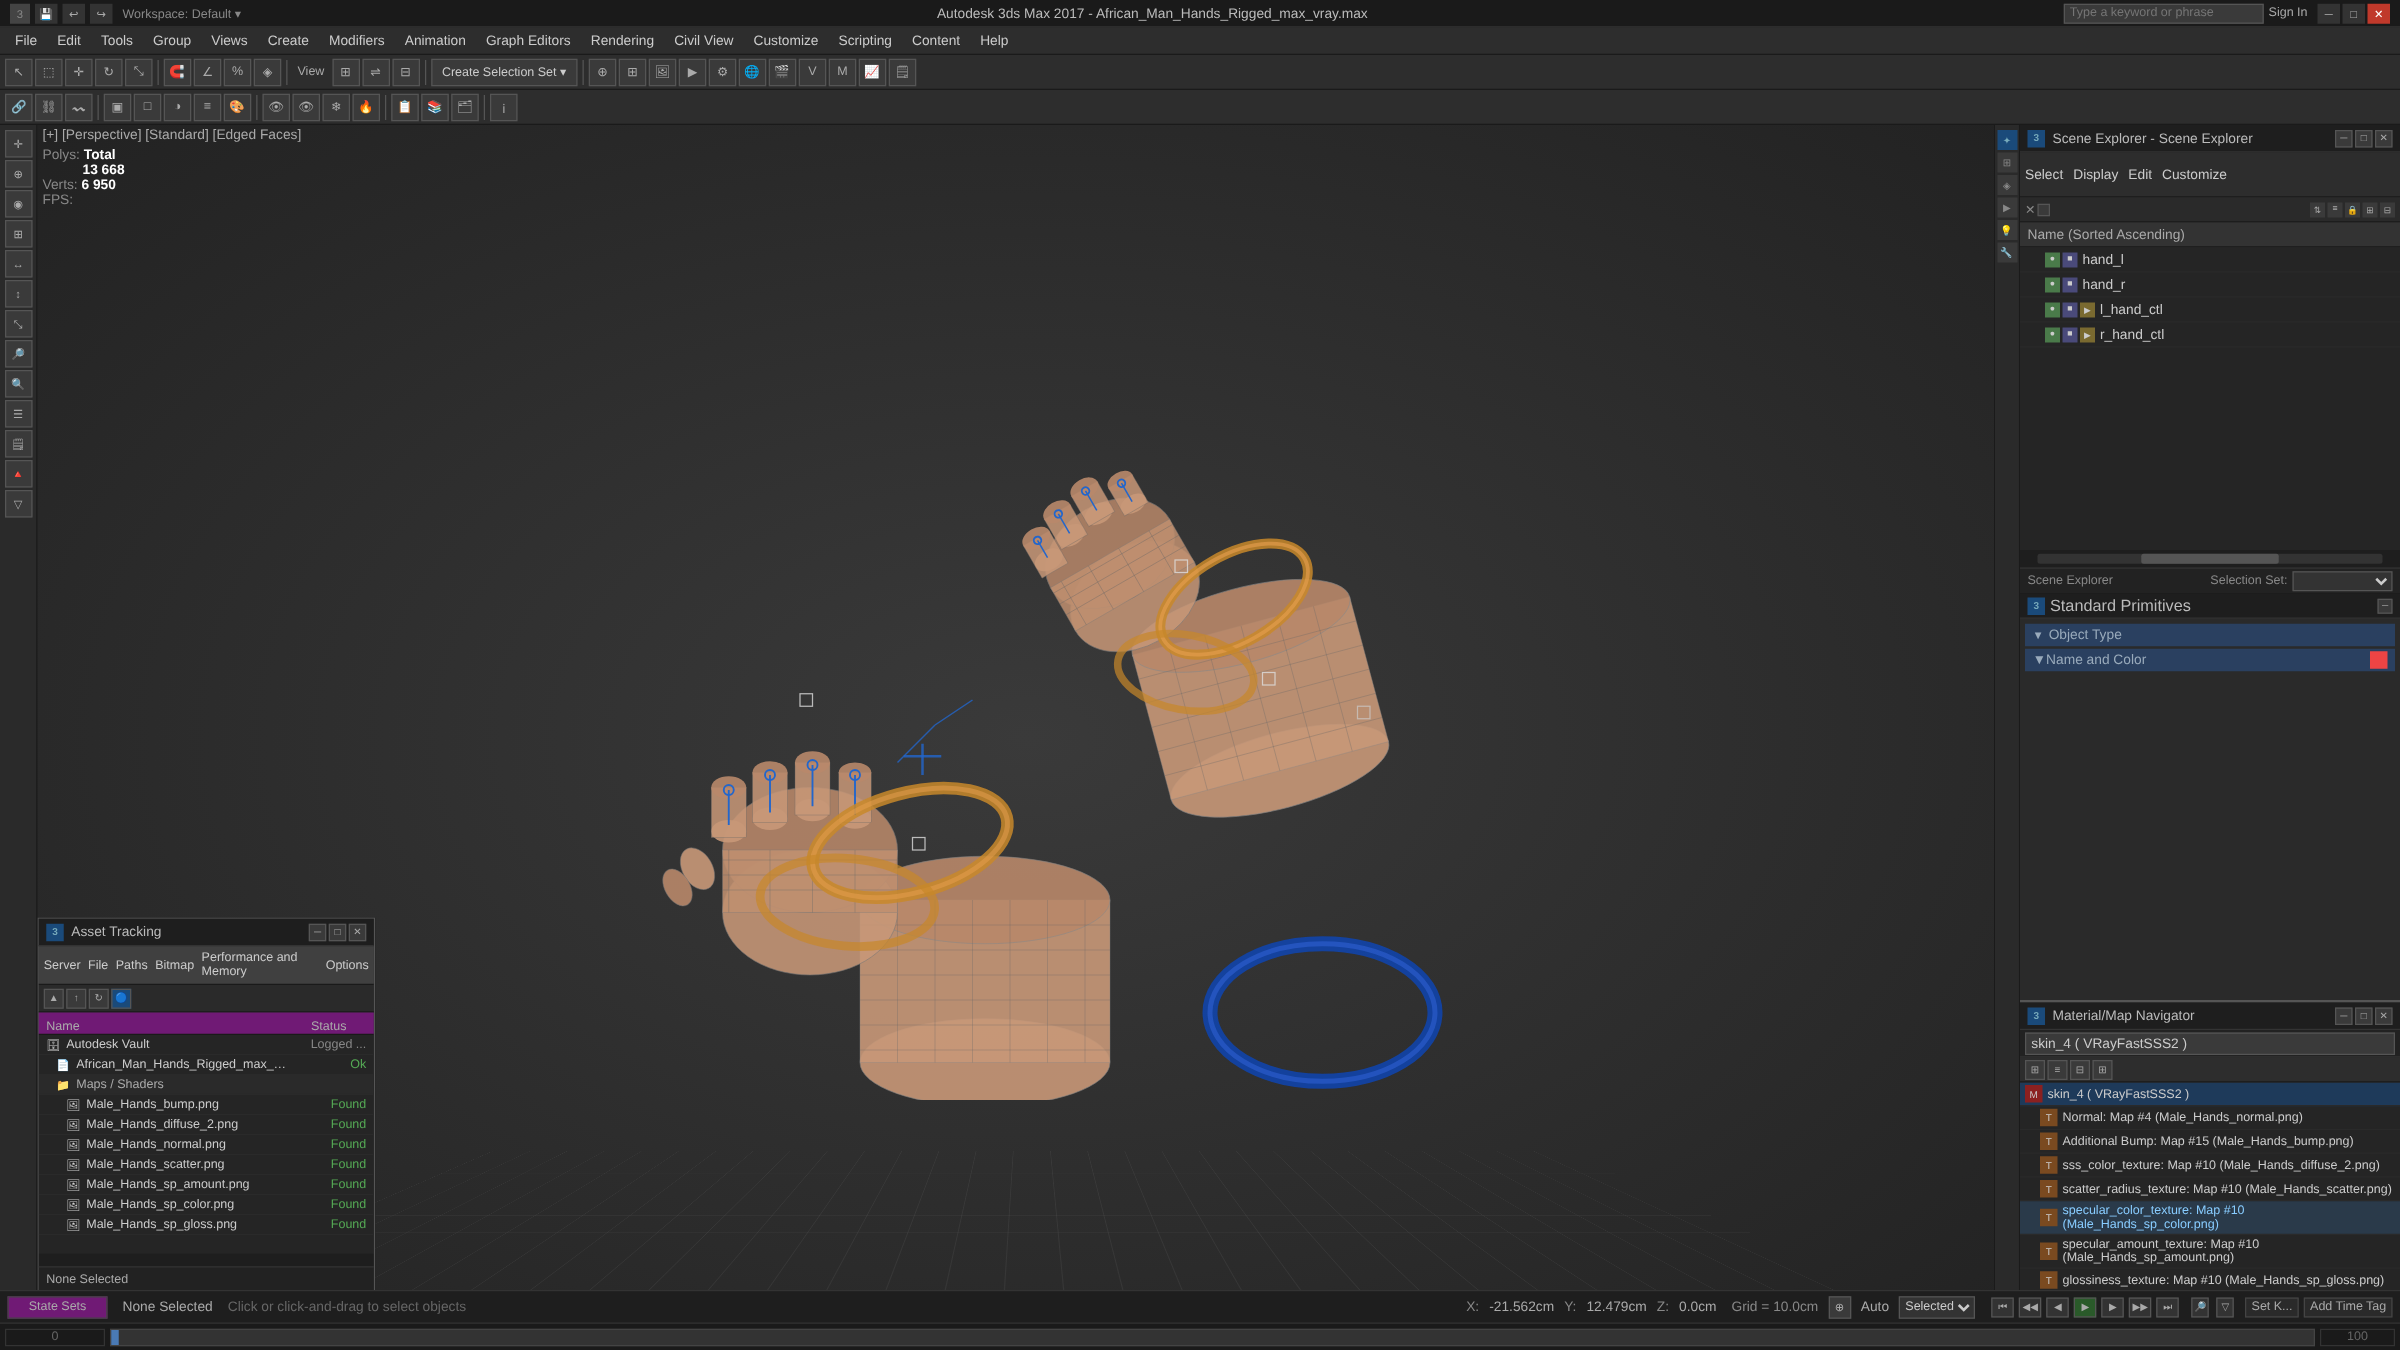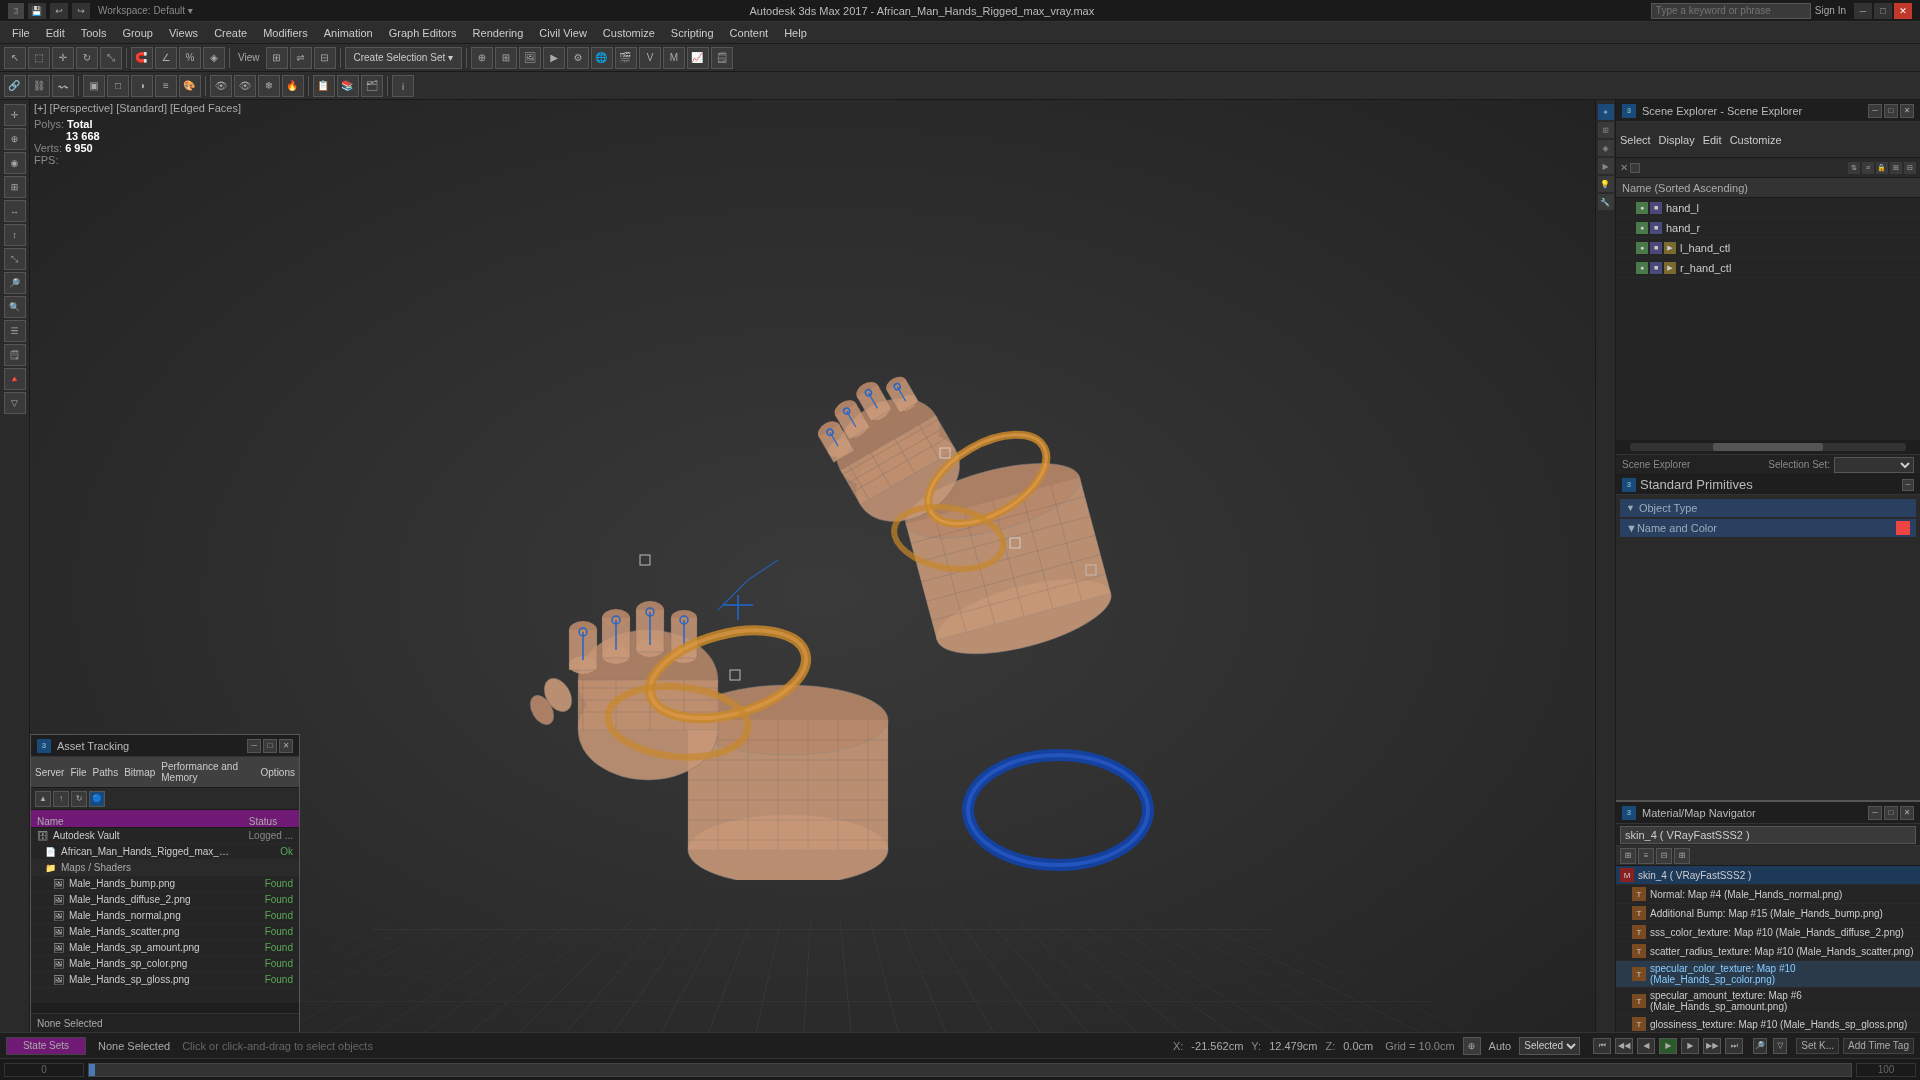--- a/index.html
+++ b/index.html
@@ -1013,21 +1013,21 @@
         <div class="mat-item" style="padding-left:16px;">
           <div class="mat-icon orange">T</div>
           <span>scatter_radius_texture: Map #10 (Male_Hands_scatter.png)</span>
         </div>
         <div class="mat-item" style="padding-left:16px;background:#2a3a4a;">
           <div class="mat-icon orange">T</div>
           <span style="color:#88ccff;">specular_color_texture: Map #10 (Male_Hands_sp_color.png)</span>
         </div>
         <div class="mat-item" style="padding-left:16px;">
           <div class="mat-icon orange">T</div>
-          <span>specular_amount_texture: Map #6 (Male_Hands_sp_amount.png)</span>
+          <span>specular_amount_texture: Map #10 (Male_Hands_sp_amount.png)</span>
         </div>
         <div class="mat-item" style="padding-left:16px;">
           <div class="mat-icon orange">T</div>
           <span>glossiness_texture: Map #10 (Male_Hands_sp_gloss.png)</span>
         </div>
         <div class="mat-item" style="padding-left:16px;">
           <div class="mat-icon orange">T</div>
           <span>overall_color_texture: Map #10 (Male_Hands_sp_color.png)</span>
         </div>
       </div>

